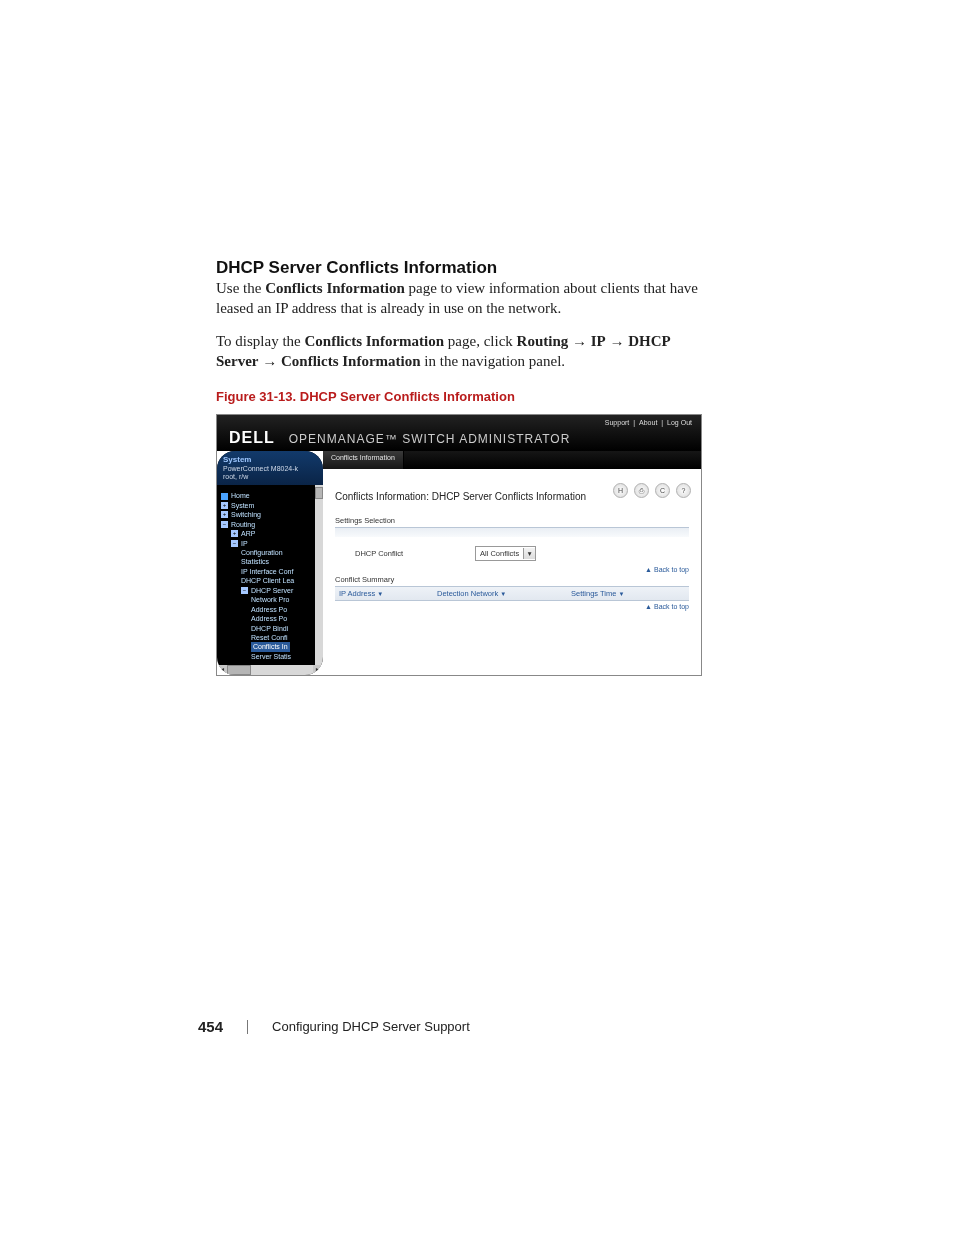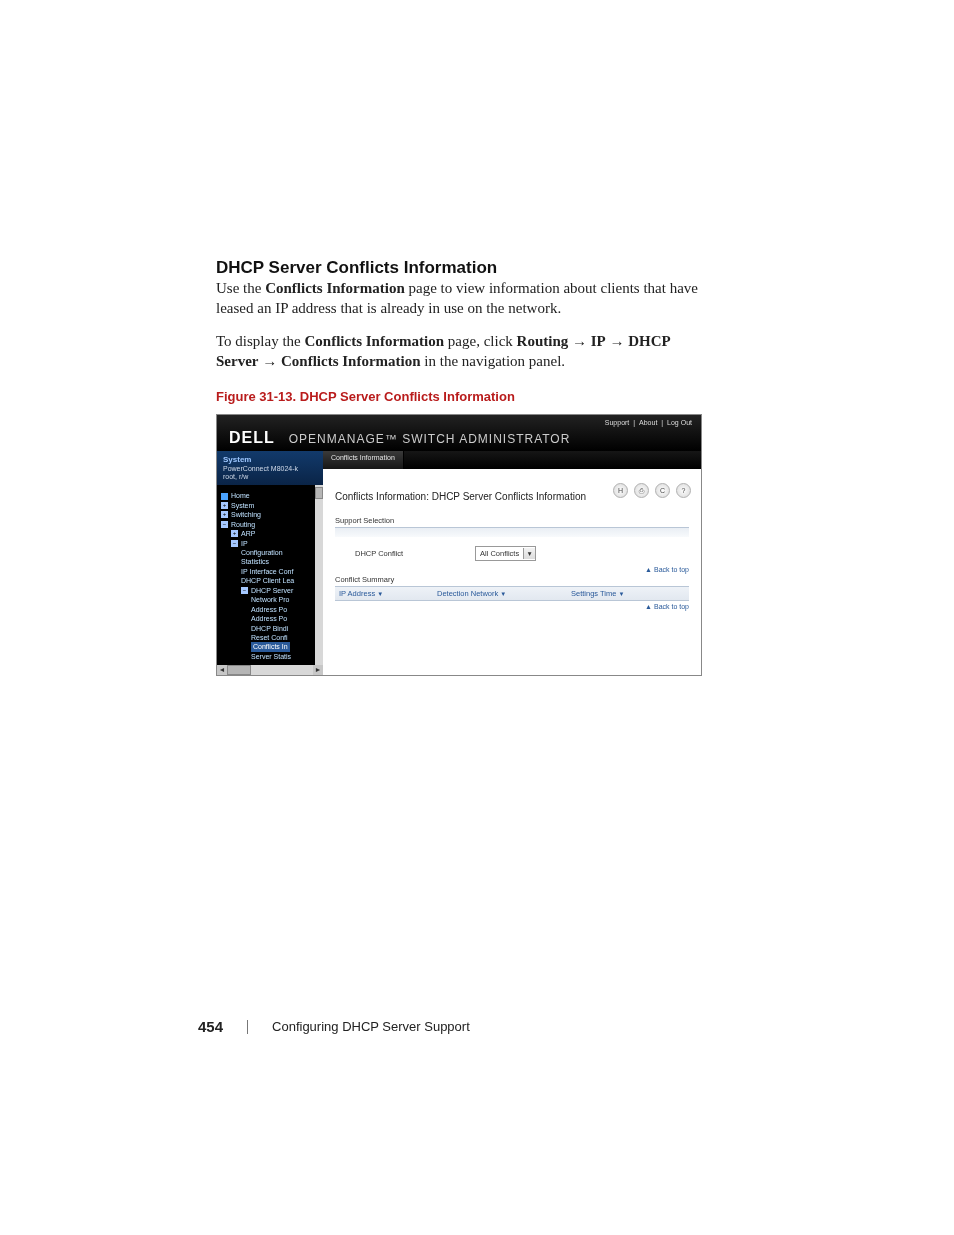--- a/index.html
+++ b/index.html
@@ -84,20 +84,21 @@
     display: flex;
     height: 224px;
   }
   .ss-sidebar {
     width: 106px;
     background: #000;
     color: #fff;
     font-size: 7px;
     position: relative;
     overflow: hidden;
+    border-radius: 18px;
   }
   .ss-sidebar-head {
     background: linear-gradient(#123a6b, #0a2447);
     padding: 4px 6px;
     font-size: 7px;
     line-height: 1.2;
   }
   .ss-sidebar-head .sys { color: #9ec7ff; font-weight: bold; font-size: 8px; }
   .ss-sidebar-head .sub { color: #cfd9e8; }
   .ss-tree {
@@ -377,21 +378,21 @@
         <div class="ss-toolbar">
           <div class="round-btn">H</div>
           <div class="round-btn">⎙</div>
           <div class="round-btn">C</div>
           <div class="round-btn">?</div>
         </div>
 
         <div class="ss-content">
           <div class="ss-page-title">Conflicts Information: DHCP Server Conflicts Information</div>
 
-          <div class="ss-panel-label">Support Selection</div>
+          <div class="ss-panel-label">Settings Selection</div>
           <div class="ss-hr-grad"></div>
 
           <div class="ss-row">
             <div class="lab">DHCP Conflict</div>
             <div class="ss-select">
               <span class="txt">All Conflicts</span>
               <span class="dd">▾</span>
             </div>
           </div>
 

